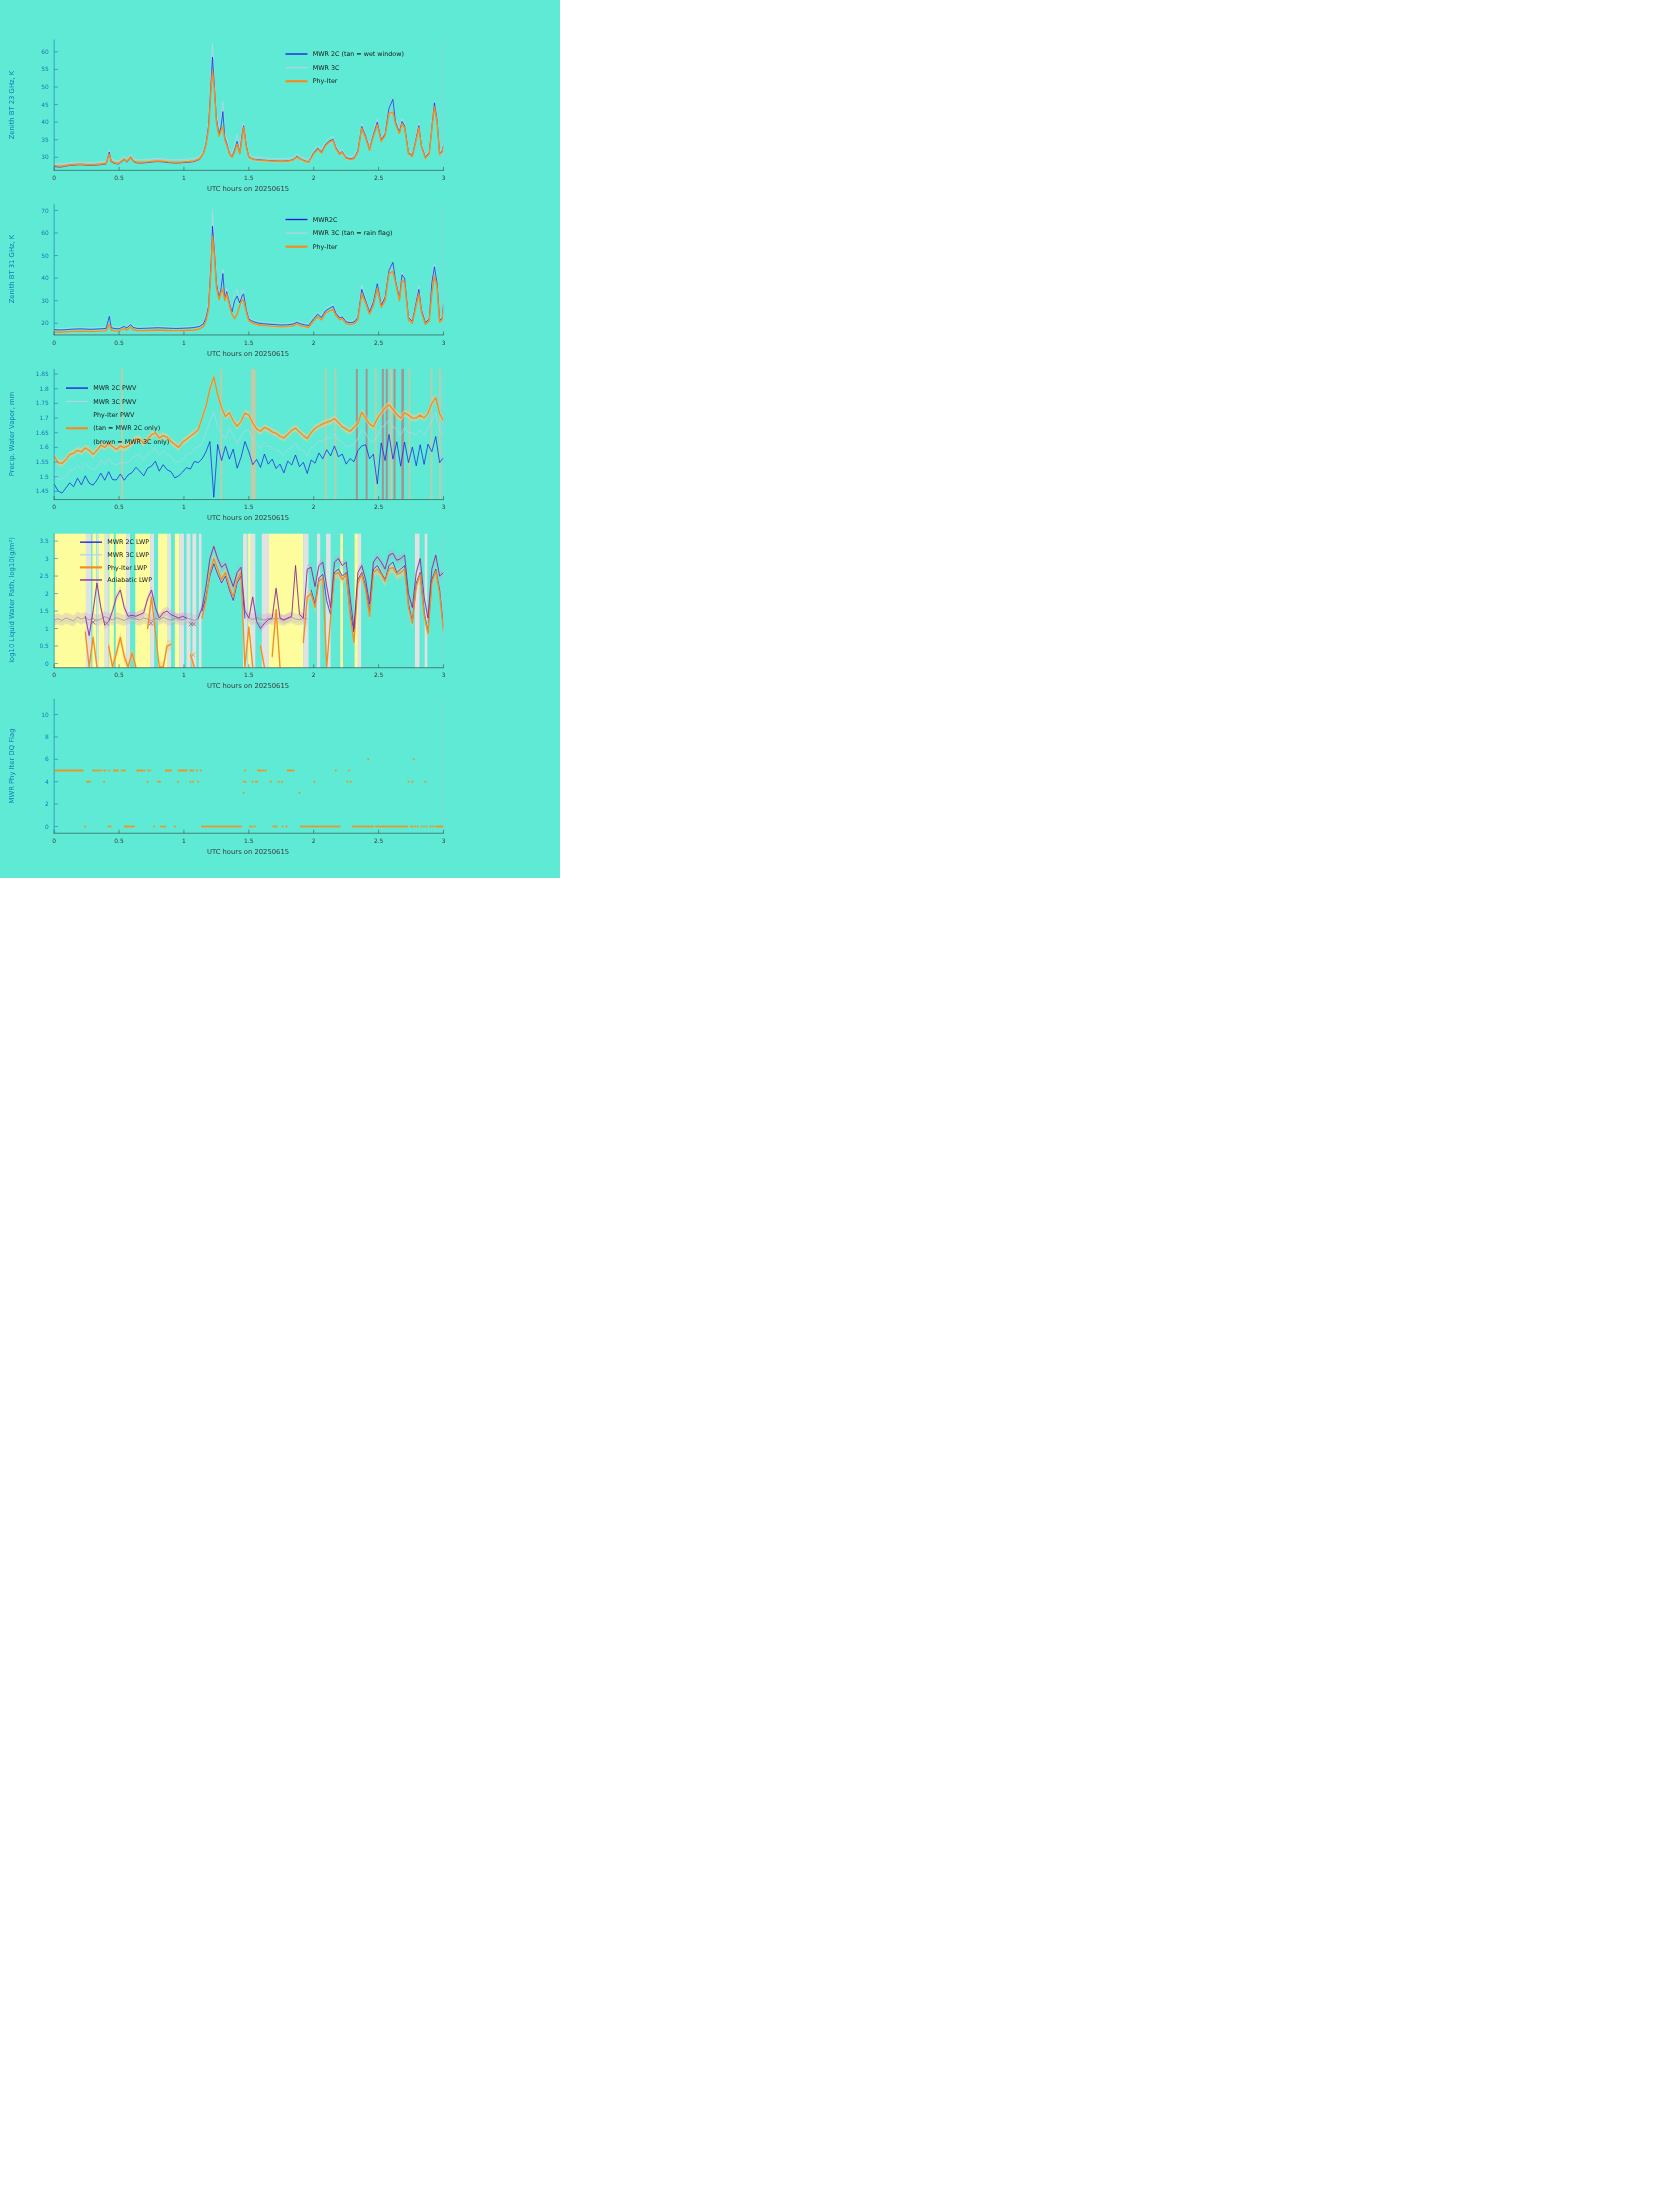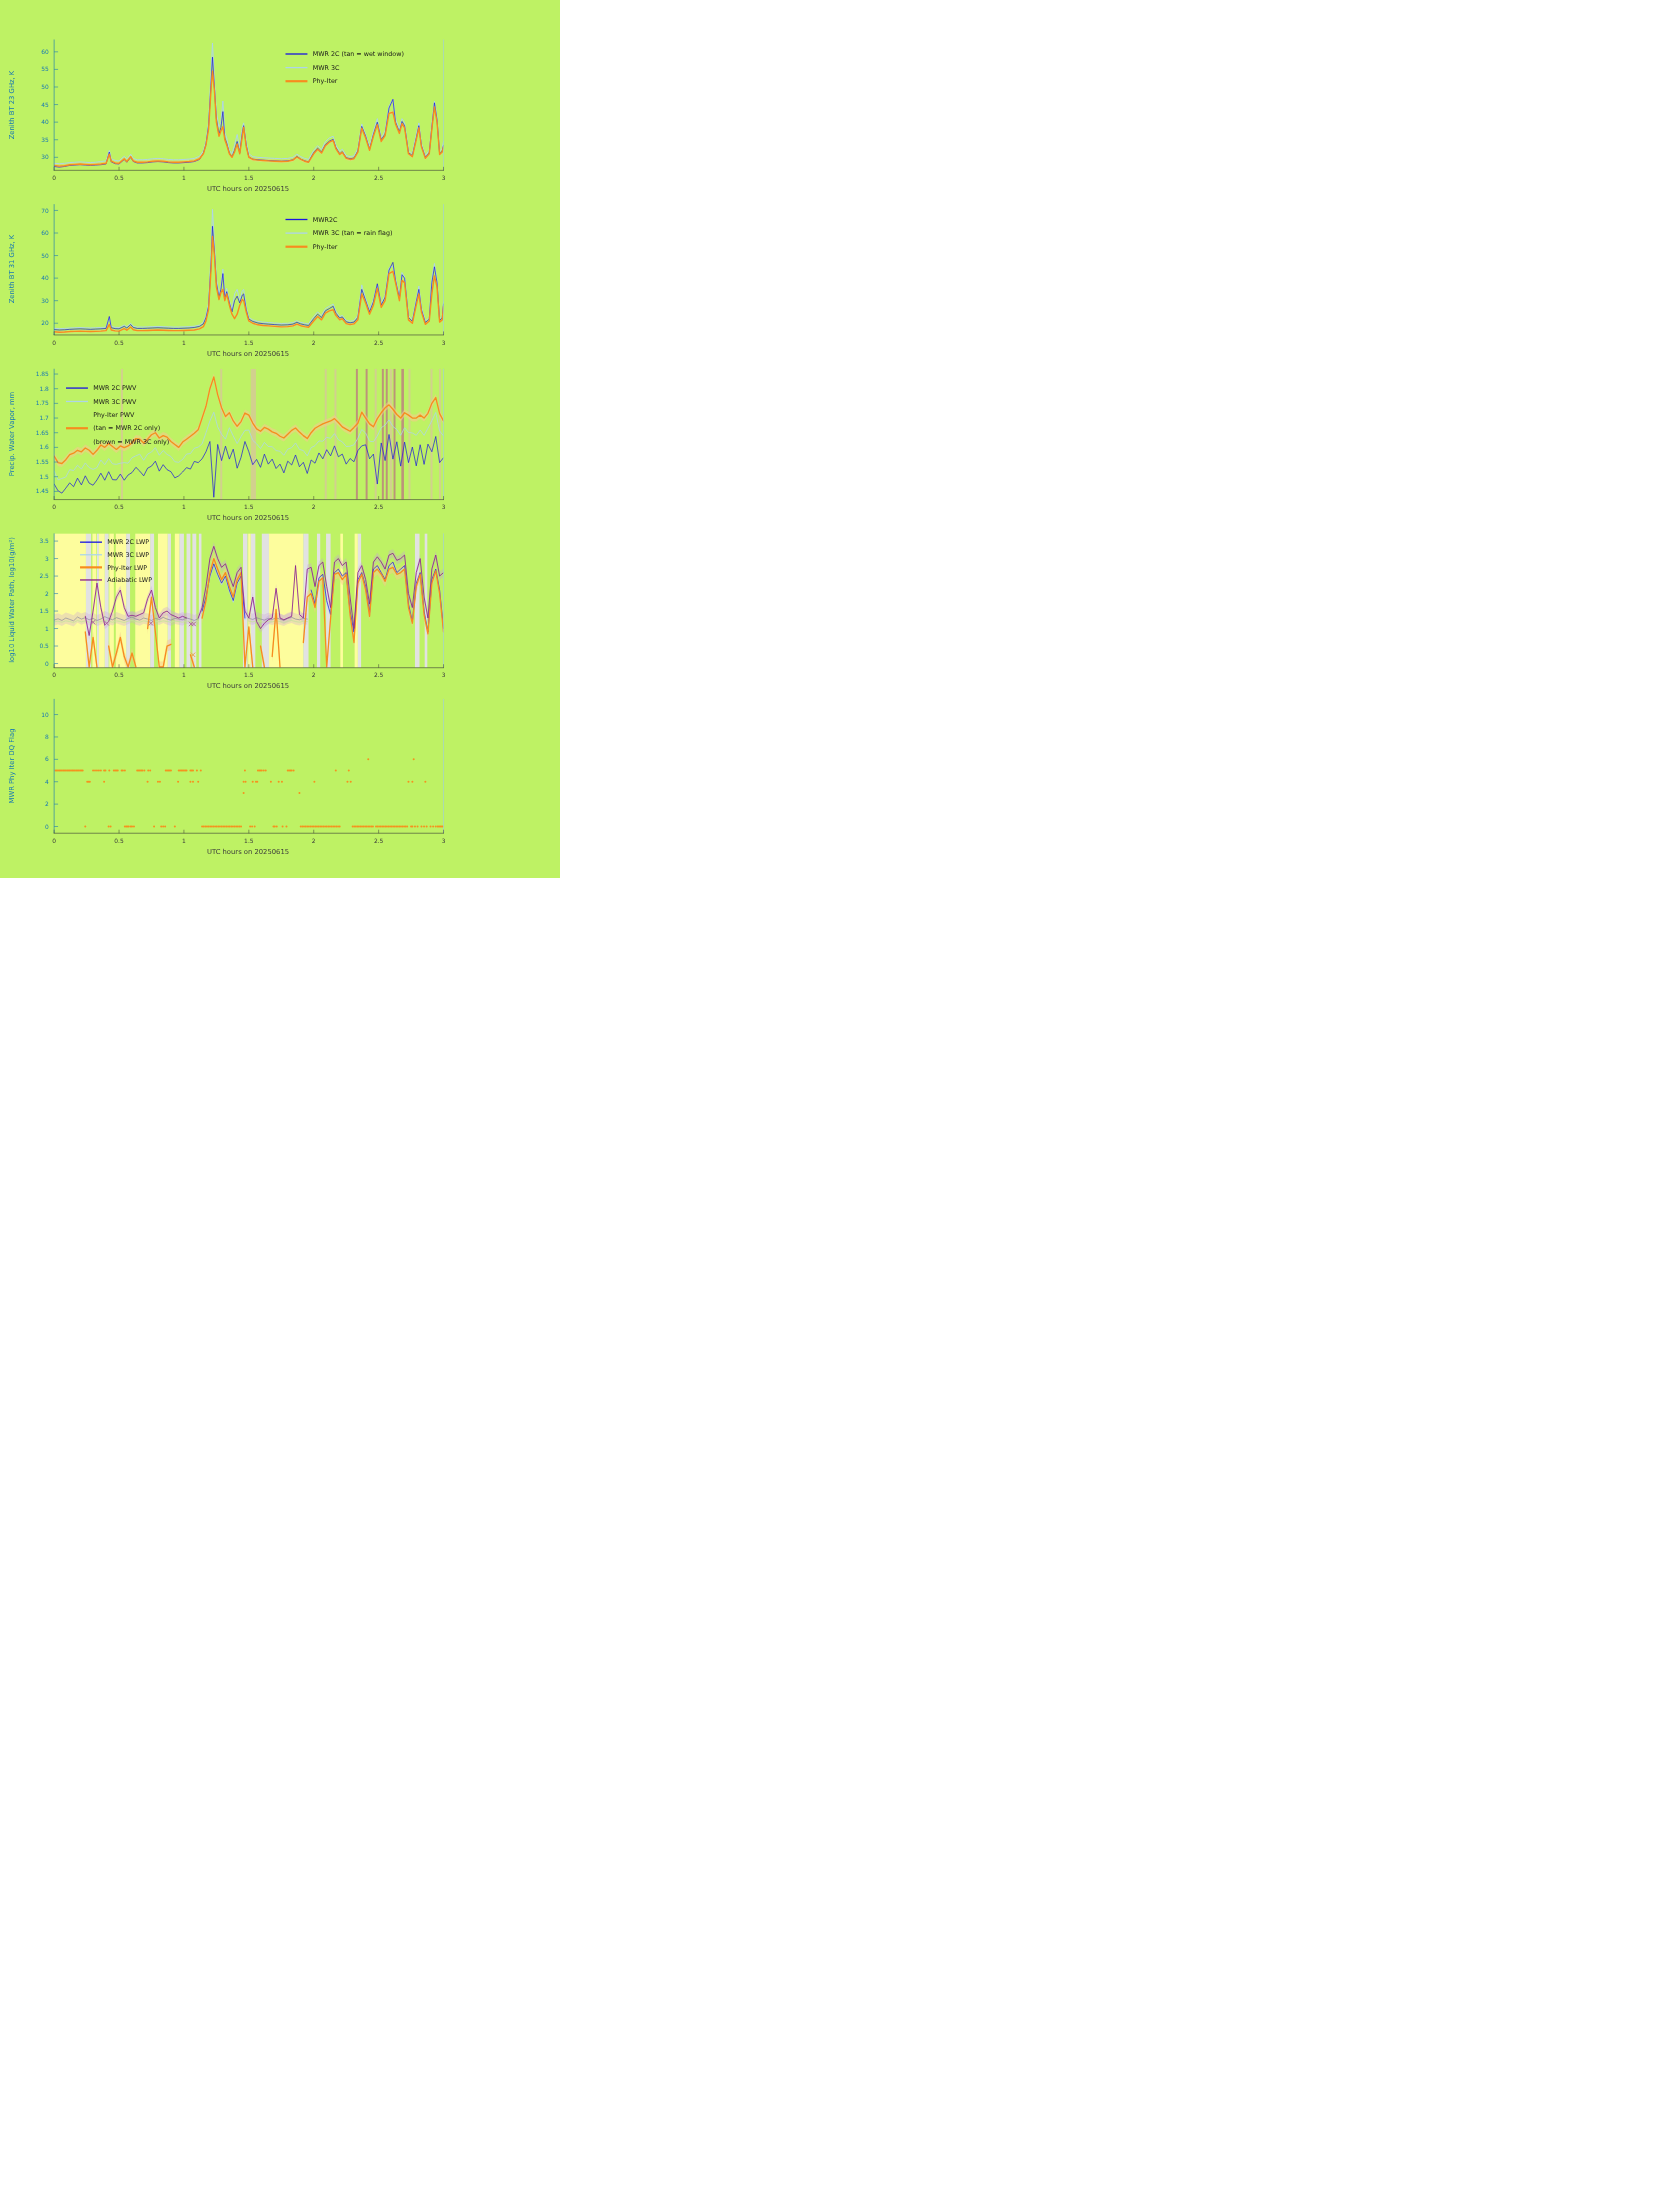--- a/index.html
+++ b/index.html
@@ -1,16 +1,16 @@
 <!DOCTYPE html>
 <html style="font-size:7px"><head>
 <meta charset="utf-8">
 <style>
   html,body{margin:0;padding:0;background:#ffffff;}
-  .page{position:relative;width:560px;height:878px;background:#bef264;overflow:hidden;
+  .page{position:relative;width:560px;height:878px;background:#5eead4;overflow:hidden;
         font-family:"DejaVu Sans", sans-serif;}
   #chart-svg{position:absolute;left:0;top:0;}
   .ylab{position:absolute;transform:translate(-50%,-50%) rotate(-90deg);white-space:nowrap;
         color:#1777b4;font-size:6.8px;}
   .xlab{position:absolute;transform:translateX(-50%);white-space:nowrap;color:#3a3a3a;font-size:6.8px;}
 </style>
 </head>
 <body>
 
 <div class="page">

